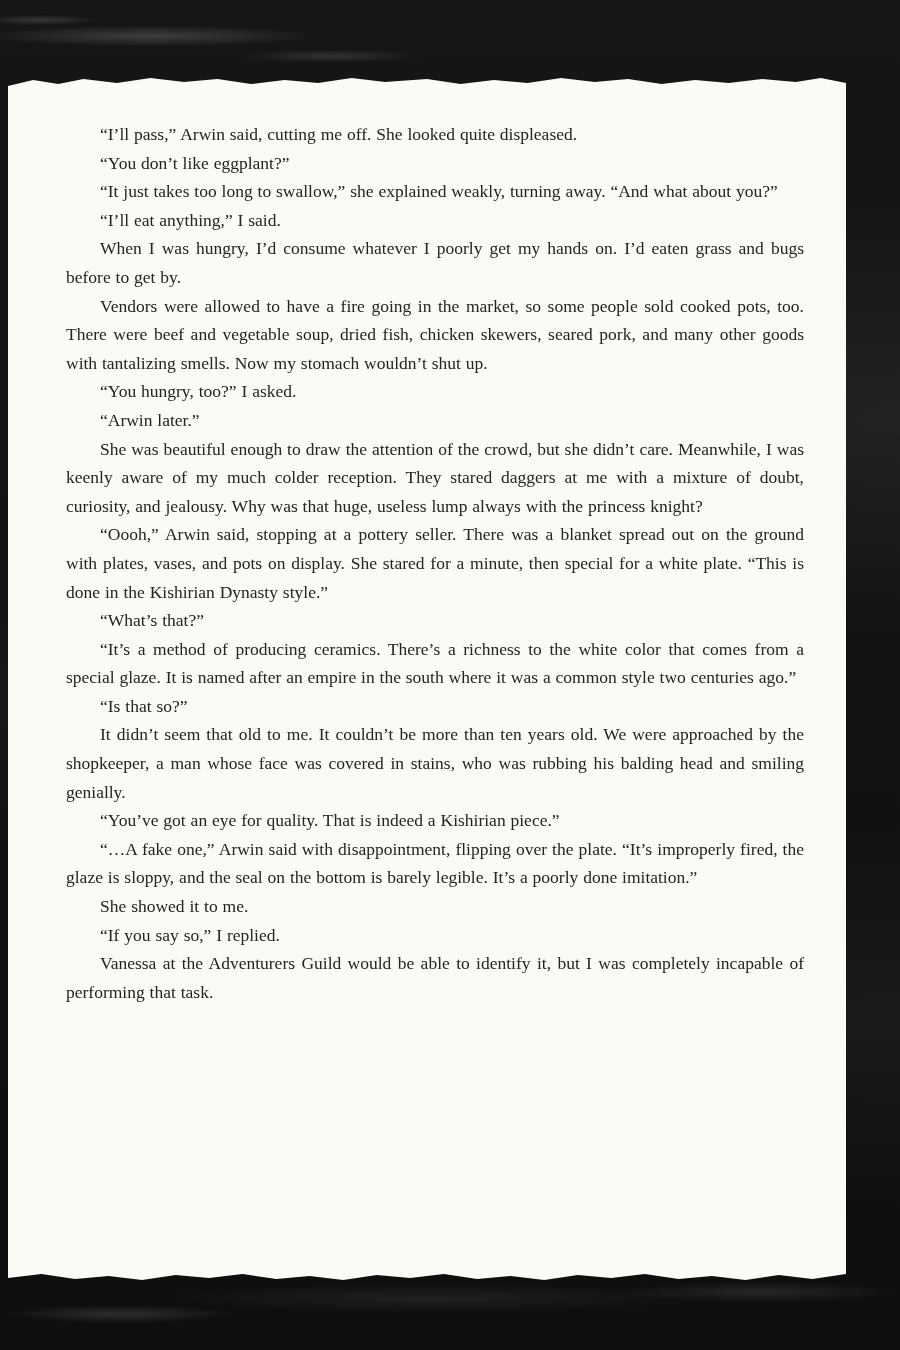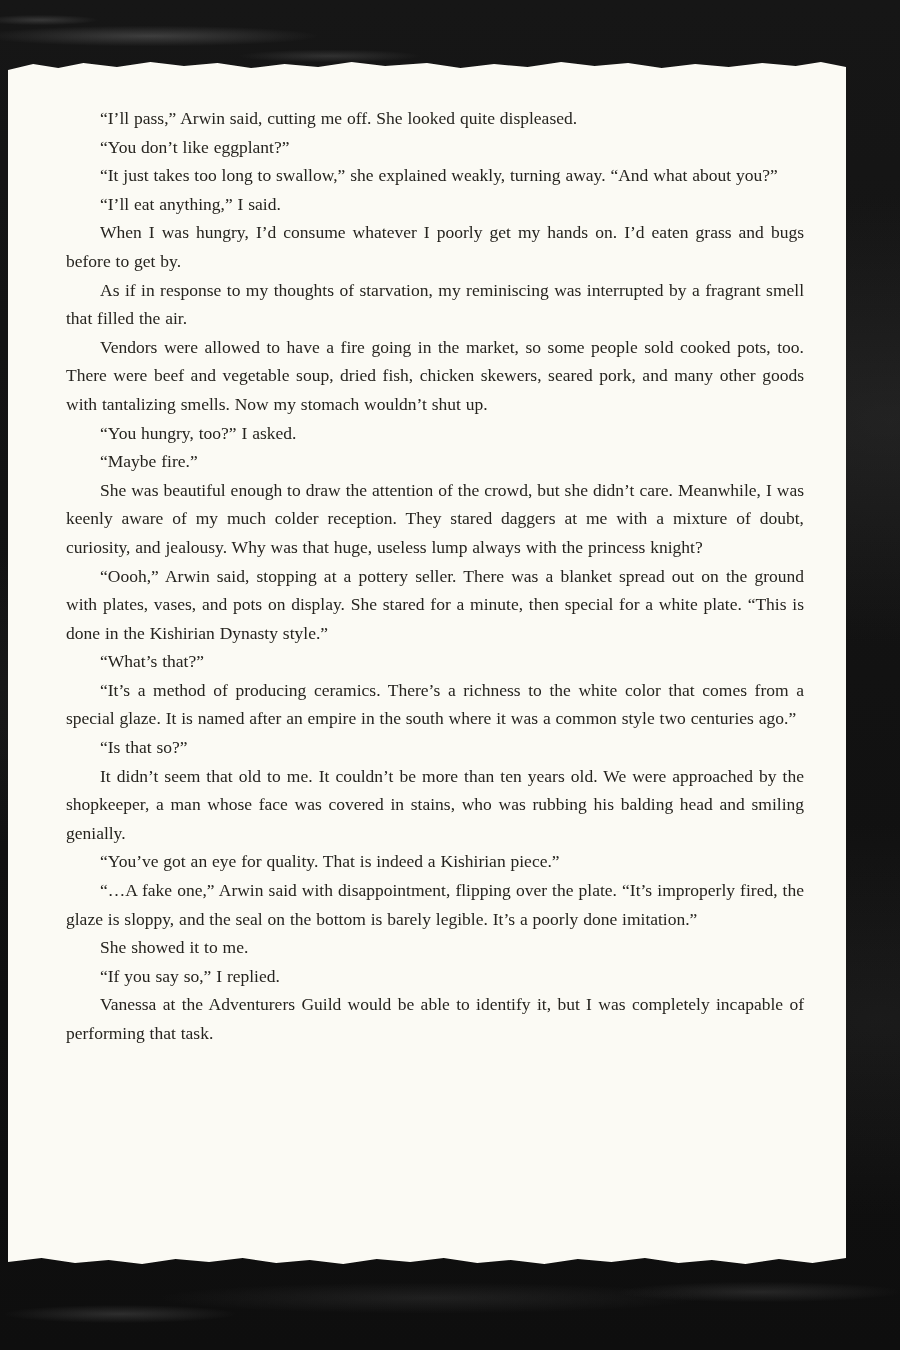--- a/index.html
+++ b/index.html
@@ -26,21 +26,21 @@
       radial-gradient(ellipse 180px 14px at 120px 1314px, rgba(190,190,190,.18), transparent 65%),
       radial-gradient(ellipse 220px 16px at 760px 1292px, rgba(165,165,165,.16), transparent 65%),
       radial-gradient(ellipse 600px 320px at 890px 420px, rgba(72,72,72,.28), transparent 70%),
       radial-gradient(ellipse 520px 280px at 880px 1020px, rgba(64,64,64,.22), transparent 70%),
       radial-gradient(ellipse 400px 200px at 60px 700px, rgba(40,40,40,.35), transparent 75%),
       linear-gradient(#161616, #0e0e0e);
   }
   .page {
     position: absolute;
     left: 8px;
-    top: 60px;
+    top: 76px;
     width: 838px;
     height: 1206px;
     background: var(--page-bg, #fbfaf4);
     box-shadow: 0 0 22px rgba(0,0,0,.65);
     clip-path: polygon(
       0 10px, 3% 4px, 6% 8px, 9% 3px, 13% 7px, 17% 2px, 21% 6px, 25% 3px,
       29% 8px, 33% 4px, 37% 7px, 41% 2px, 45% 6px, 50% 3px, 54% 8px, 58% 4px,
       62% 7px, 66% 2px, 70% 6px, 74% 3px, 78% 8px, 82% 4px, 86% 7px, 90% 3px,
       94% 6px, 97% 2px, 100% 7px,
       100% calc(100% - 8px), 96% calc(100% - 3px), 92% calc(100% - 7px),
@@ -72,24 +72,23 @@
 
 <div class="backdrop"></div>
 
 <div class="page">
   <div class="page-text">
       <p>“I’ll pass,” Arwin said, cutting me off. She looked quite displeased.</p>
       <p>“You don’t like eggplant?”</p>
       <p>“It just takes too long to swallow,” she explained weakly, turning away. “And what about you?”</p>
       <p>“I’ll eat anything,” I said.</p>
       <p>When I was hungry, I’d consume whatever I poorly get my hands on. I’d eaten grass and bugs before to get by.</p>
-      <p>As if in response to my thoughts of starvation, my reminiscing was interrupted by a fragrant smell that filled the air.</p>
       <p>Vendors were allowed to have a fire going in the market, so some people sold cooked pots, too. There were beef and vegetable soup, dried fish, chicken skewers, seared pork, and many other goods with tantalizing smells. Now my stomach wouldn’t shut up.</p>
       <p>“You hungry, too?” I asked.</p>
-      <p>“Maybe fire.”</p>
+      <p>“Arwin later.”</p>
       <p>She was beautiful enough to draw the attention of the crowd, but she didn’t care. Meanwhile, I was keenly aware of my much colder reception. They stared daggers at me with a mixture of doubt, curiosity, and jealousy. Why was that huge, useless lump always with the princess knight?</p>
       <p>“Oooh,” Arwin said, stopping at a pottery seller. There was a blanket spread out on the ground with plates, vases, and pots on display. She stared for a minute, then special for a white plate. “This is done in the Kishirian Dynasty style.”</p>
       <p>“What’s that?”</p>
       <p>“It’s a method of producing ceramics. There’s a richness to the white color that comes from a special glaze. It is named after an empire in the south where it was a common style two centuries ago.”</p>
       <p>“Is that so?”</p>
       <p>It didn’t seem that old to me. It couldn’t be more than ten years old. We were approached by the shopkeeper, a man whose face was covered in stains, who was rubbing his balding head and smiling genially.</p>
       <p>“You’ve got an eye for quality. That is indeed a Kishirian piece.”</p>
       <p>“…A fake one,” Arwin said with disappointment, flipping over the plate. “It’s improperly fired, the glaze is sloppy, and the seal on the bottom is barely legible. It’s a poorly done imitation.”</p>
       <p>She showed it to me.</p>
       <p>“If you say so,” I replied.</p>

